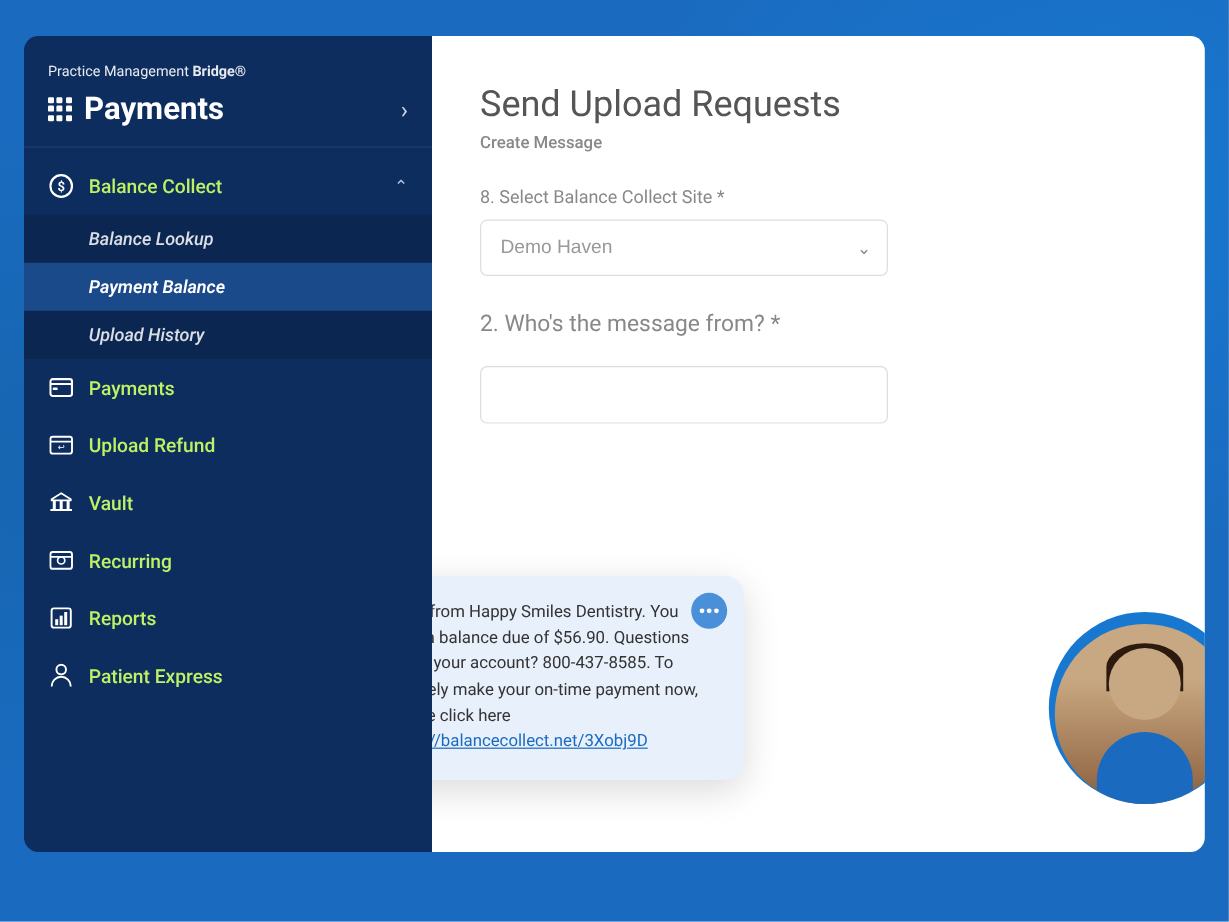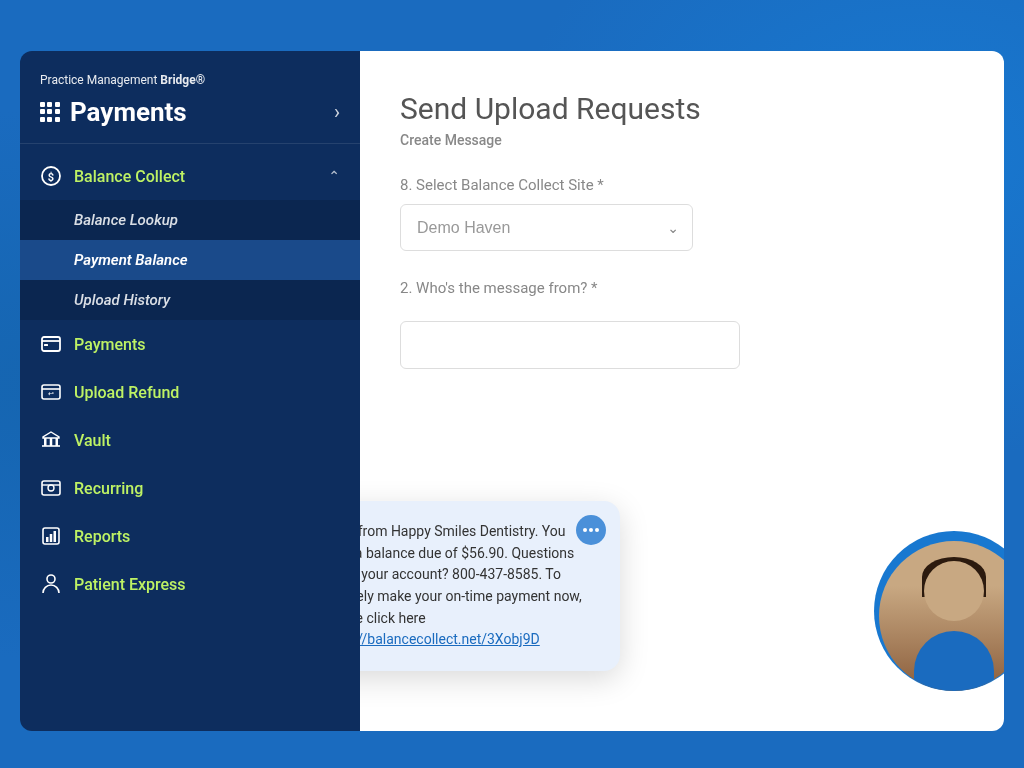--- a/index.html
+++ b/index.html
@@ -24,21 +24,21 @@
     }
 
     .outer-container {
       position: relative;
       z-index: 1;
       display: flex;
       width: 1024px;
       height: 768px;
       padding: 30px 20px 16px 20px;
       gap: 0;
-      align-items: center;
+      align-items: flex-start;
       justify-content: center;
     }
 
     
     .sidebar {
       width: 340px;
       min-width: 340px;
       background: #0d2d5e;
       border-radius: 12px 0 0 12px;
       height: 680px;
@@ -194,21 +194,21 @@
     }
 
     .form-label {
       font-size: 15px;
       color: #888;
       margin-bottom: 10px;
     }
 
     .select-wrapper {
       position: relative;
-      width: 293px;
+      width: 340px;
       margin-bottom: 28px;
     }
 
     .select-field {
       width: 100%;
       padding: 14px 16px;
       border: 1.5px solid #ddd;
       border-radius: 6px;
       font-size: 16px;
       color: #999;
@@ -221,21 +221,21 @@
       position: absolute;
       right: 14px;
       top: 50%;
       transform: translateY(-50%);
       color: #888;
       font-size: 14px;
       pointer-events: none;
     }
 
     .form-label-2 {
-      font-size: 15px;
+      font-size: 19px;
       color: #888;
       margin-bottom: 24px;
     }
 
     .input-with-chevron {
       position: relative;
       width: 340px;
     }
 
     .text-input {

